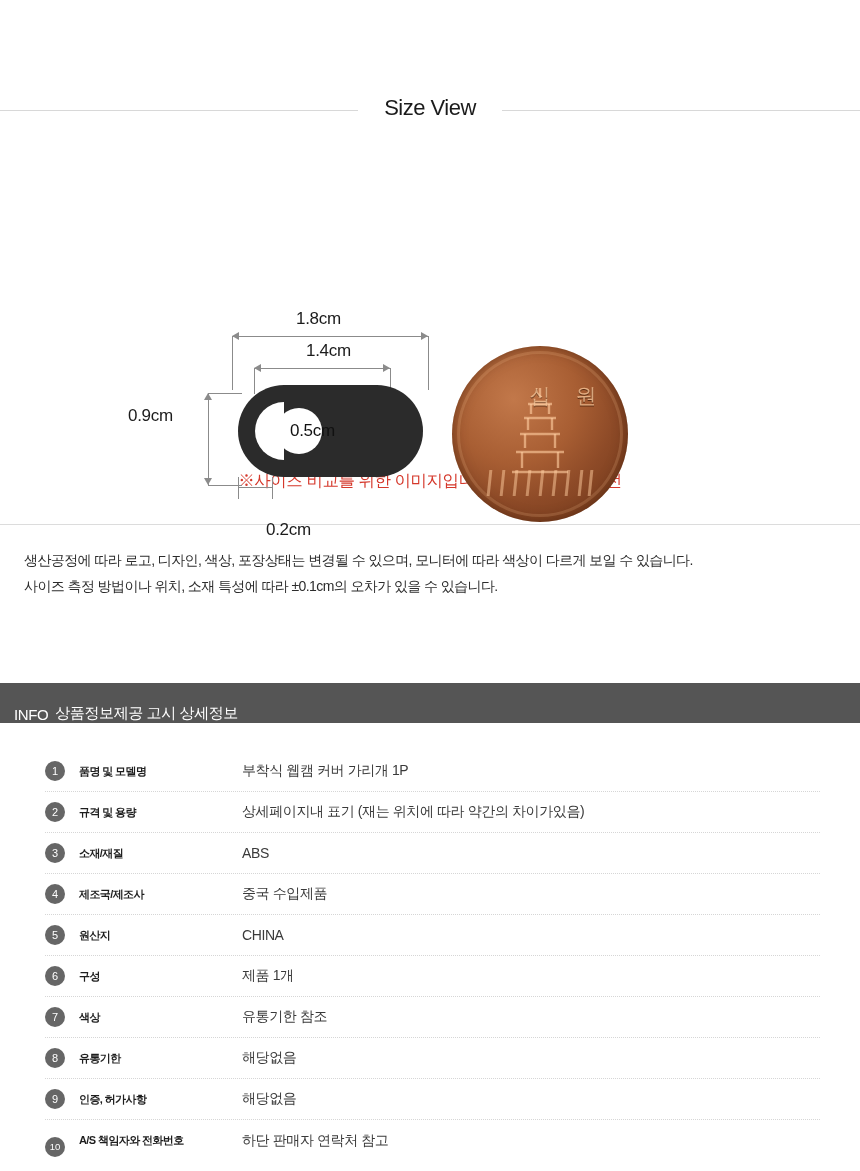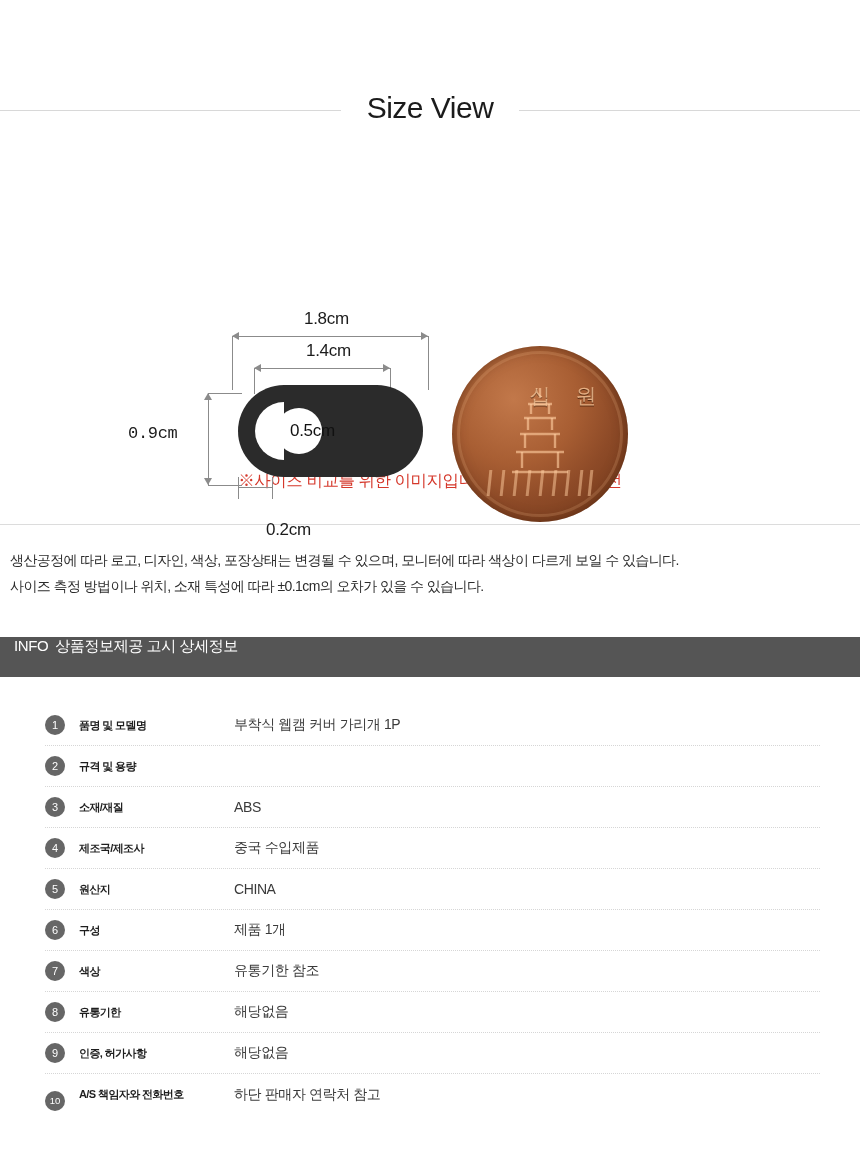--- a/index.html
+++ b/index.html
@@ -29,21 +29,21 @@
     height: 1px;
     background: #d8d8d8;
     width: 100%;
     left: 0;
   }
   .sizeview-title {
     position: relative;
     display: inline-block;
     background: #ffffff;
     padding: 0 26px;
-    font-size: 30px;
+    font-size: 22px;
     font-weight: normal;
     letter-spacing: -0.5px;
     color: #1b1b1b;
     line-height: 40px;
   }
 
   
   .diagram {
     position: relative;
     width: 860px;
@@ -190,36 +190,36 @@
   }
 
   .divider {
     width: 860px;
     height: 1px;
     background: #dcdcdc;
     margin-top: 32px;
   }
 
   .disclaimer {
-    padding: 22px 14px 0 10px;
+    padding: 22px 14px 0 24px;
     font-size: 14px;
     line-height: 26px;
     color: #2c2c2c;
     letter-spacing: -0.6px;
   }
 
   
   .info-bar {
-    margin-top: 38px;
+    margin-top: 84px;
     width: 860px;
     height: 40px;
     background: #555555;
     color: #ffffff;
     display: flex;
-    align-items: flex-start;
+    align-items: flex-end;
     padding-left: 14px;
     font-size: 15px;
     letter-spacing: -0.4px;
   }
   .info-bar .info-label { margin-right: 7px; }
 
   
   .spec-table {
     width: 860px;
     padding: 28px 0 0 0;
@@ -248,52 +248,53 @@
     font-size: 11px;
     font-weight: bold;
     color: #1e1e1e;
     letter-spacing: -0.6px;
   }
   .spec-val {
     flex: 1;
     font-size: 14px;
     color: #3a3a3a;
     letter-spacing: -0.4px;
+    margin-left: 8px;
   }
 </style>
 </head>
 <body>
 
 <div class="sizeview-header">
   <div class="rule"></div>
   <span class="sizeview-title">Size View</span>
 </div>
 
 <div class="diagram">
 
   <div class="mline v" style="left:232px; top:186px; height:54px;"></div>
   <div class="mline v" style="left:428px; top:186px; height:54px;"></div>
   <div class="mline h" style="left:232px; top:186px; width:196px;"></div>
   <div class="arrow left" style="left:232px; top:182px;"></div>
   <div class="arrow right" style="left:421px; top:182px;"></div>
-  <div class="dim-text" style="left:304px; top:159px;">1.8cm</div>
+  <div class="dim-text" style="left:296px; top:159px;">1.8cm</div>
 
   <div class="mline v" style="left:254px; top:218px; height:26px;"></div>
   <div class="mline v" style="left:390px; top:218px; height:26px;"></div>
   <div class="mline h" style="left:254px; top:218px; width:136px;"></div>
   <div class="arrow left" style="left:254px; top:214px;"></div>
   <div class="arrow right" style="left:383px; top:214px;"></div>
   <div class="dim-text" style="left:306px; top:191px;">1.4cm</div>
 
   <div class="mline v" style="left:208px; top:243px; height:92px;"></div>
   <div class="mline h" style="left:208px; top:243px; width:34px;"></div>
   <div class="mline h" style="left:208px; top:335px; width:34px;"></div>
   <div class="arrow up" style="left:204px; top:243px;"></div>
   <div class="arrow down" style="left:204px; top:328px;"></div>
-  <div class="dim-text" style="left:128px; top:274px;font-family:Liberation Mono, monospace;">0.9cm</div>
+  <div class="dim-text" style="left:128px; top:256px;">0.9cm</div>
 
   <div class="cover-body"></div>
   <div class="cover-hole"></div>
   <div class="cover-hole-cut"></div>
   <div class="cover-slot"></div>
 
   <div class="dim-text" style="left:290px; top:271px; font-weight:normal; color:#111;">0.5cm</div>
 
   <div class="mline v" style="left:238px; top:327px; height:22px;"></div>
   <div class="mline v" style="left:272px; top:327px; height:22px;"></div>
@@ -350,20 +351,21 @@
 
   <div class="spec-row">
     <span class="spec-num">1</span>
     <span class="spec-key">품명 및 모델명</span>
     <span class="spec-val">부착식 웹캠 커버 가리개 1P</span>
   </div>
 
   <div class="spec-row">
     <span class="spec-num">2</span>
     <span class="spec-key">규격 및 용량</span>
+    <span class="spec-val">상세페이지내 표기 (재는 위치에 따라 약간의 차이가있음)</span>
   </div>
 
   <div class="spec-row">
     <span class="spec-num">3</span>
     <span class="spec-key">소재/재질</span>
     <span class="spec-val">ABS</span>
   </div>
 
   <div class="spec-row">
     <span class="spec-num">4</span>

